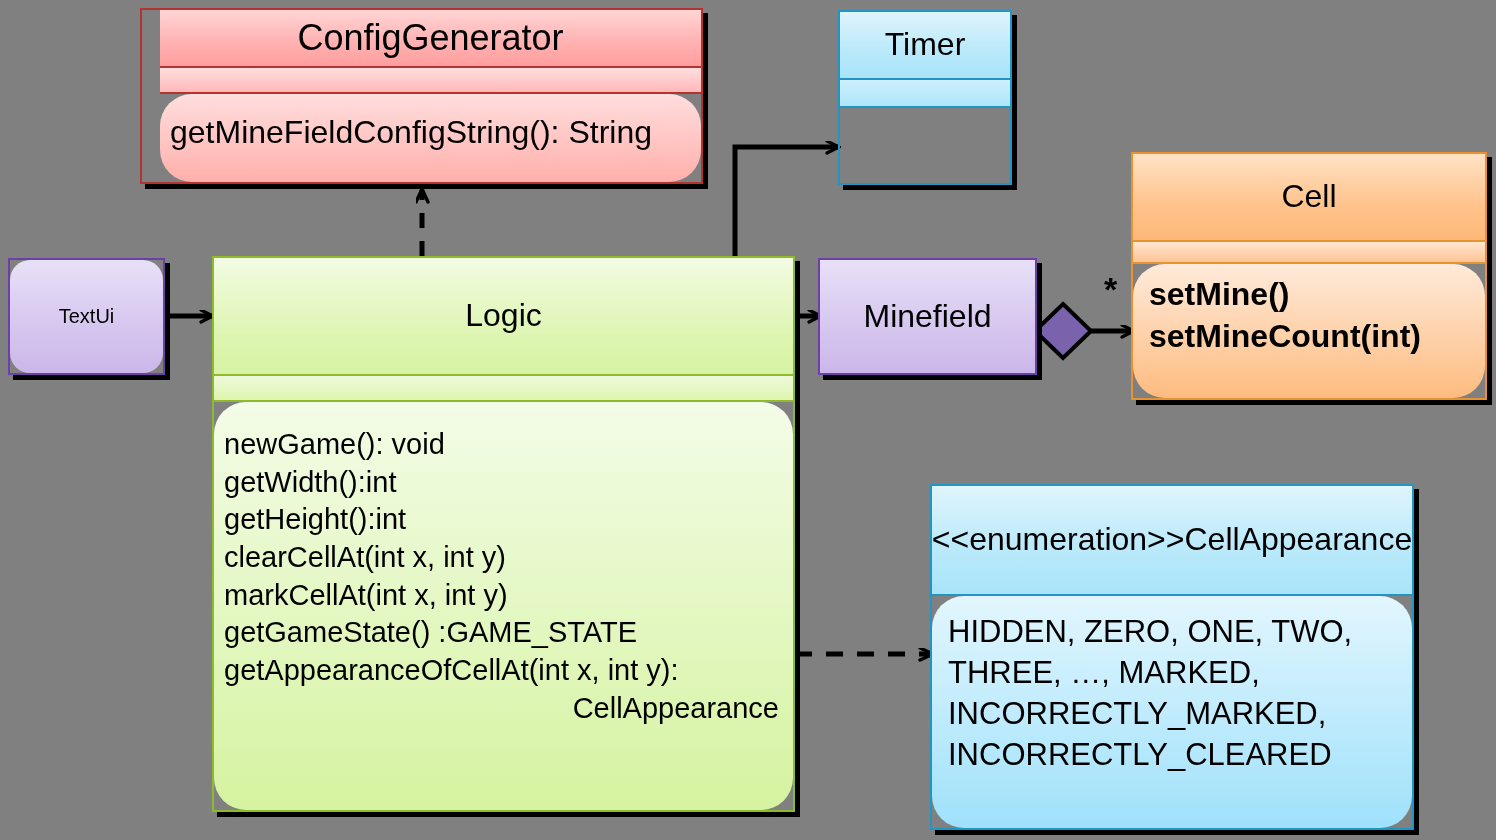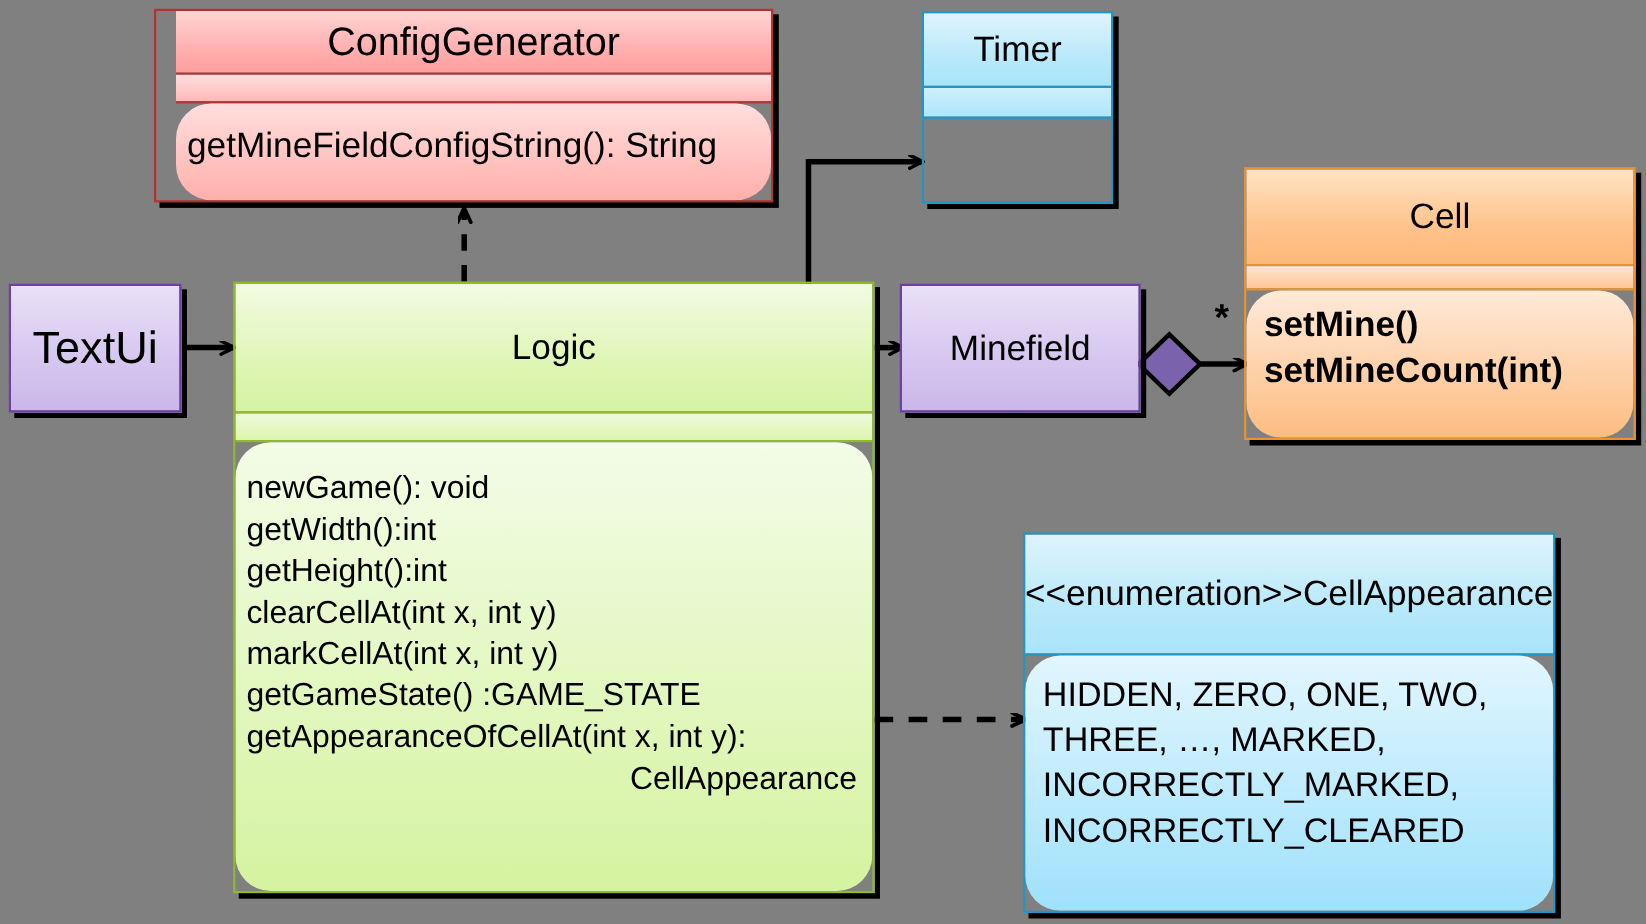--- a/index.html
+++ b/index.html
@@ -81,21 +81,21 @@
   #box-cell .name-comp{height:88px;font-size:32px;}
   #box-cell .empty-comp{height:22px;}
   #box-cell .members{height:134px;font-size:32px;padding-top:10px;padding-left:16px;font-weight:bold;}
 
   #box-logic{left:212px;top:256px;width:583px;height:556px;}
   #box-logic .name-comp{height:118px;font-size:32px;}
   #box-logic .empty-comp{height:26px;}
   #box-logic .members{height:408px;font-size:29px;padding-top:24px;padding-right:14px;}
 
   #box-textui{left:8px;top:258px;width:157px;height:117px;display:flex;align-items:center;justify-content:center;}
-  #box-textui .name-comp{height:100%;font-size:41px;border-bottom:none;}
+  #box-textui .name-comp{height:100%;font-size:20px;border-bottom:none;border-radius:20px;}
 
   #box-minefield{left:818px;top:258px;width:219px;height:117px;}
   #box-minefield .name-comp{height:100%;font-size:32px;border-bottom:none;}
 
   #box-cellappearance{left:930px;top:484px;width:484px;height:346px;}
   #box-cellappearance .name-comp{height:110px;font-size:32px;flex-direction:row;justify-content:center;}
   #box-cellappearance .members{height:232px;font-size:31px;padding-top:16px;padding-left:16px;line-height:1.32;}
 
   
   .edge-label{

